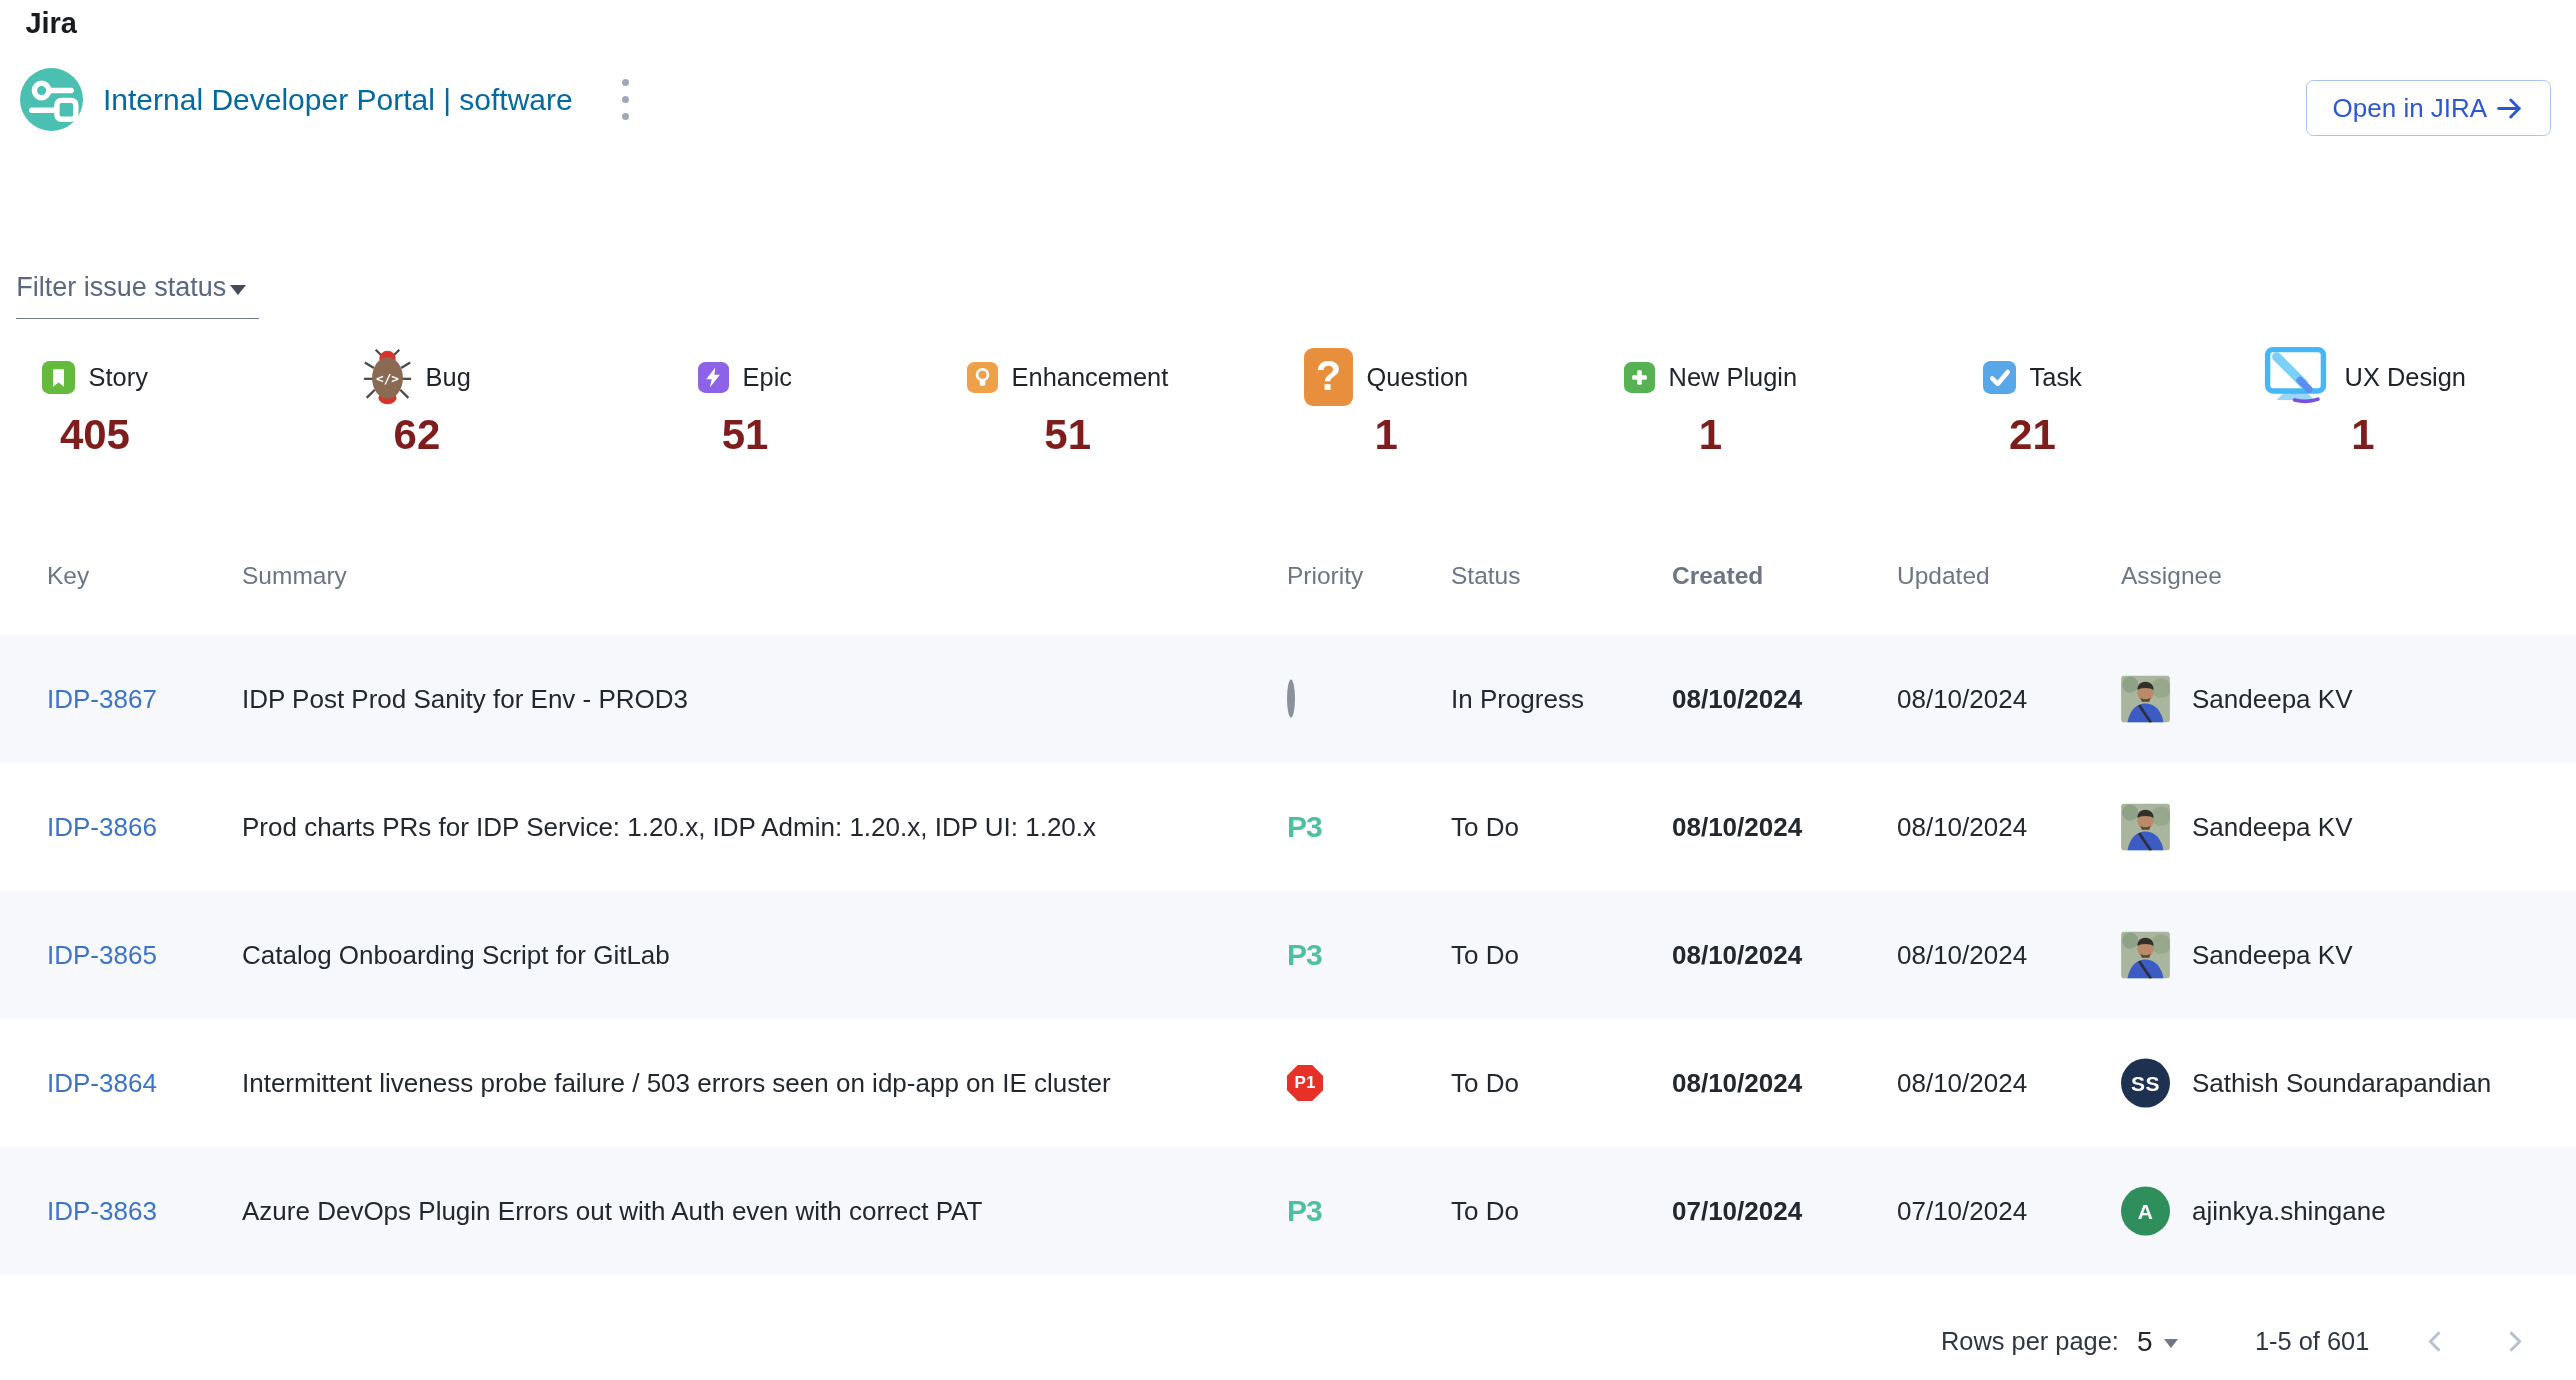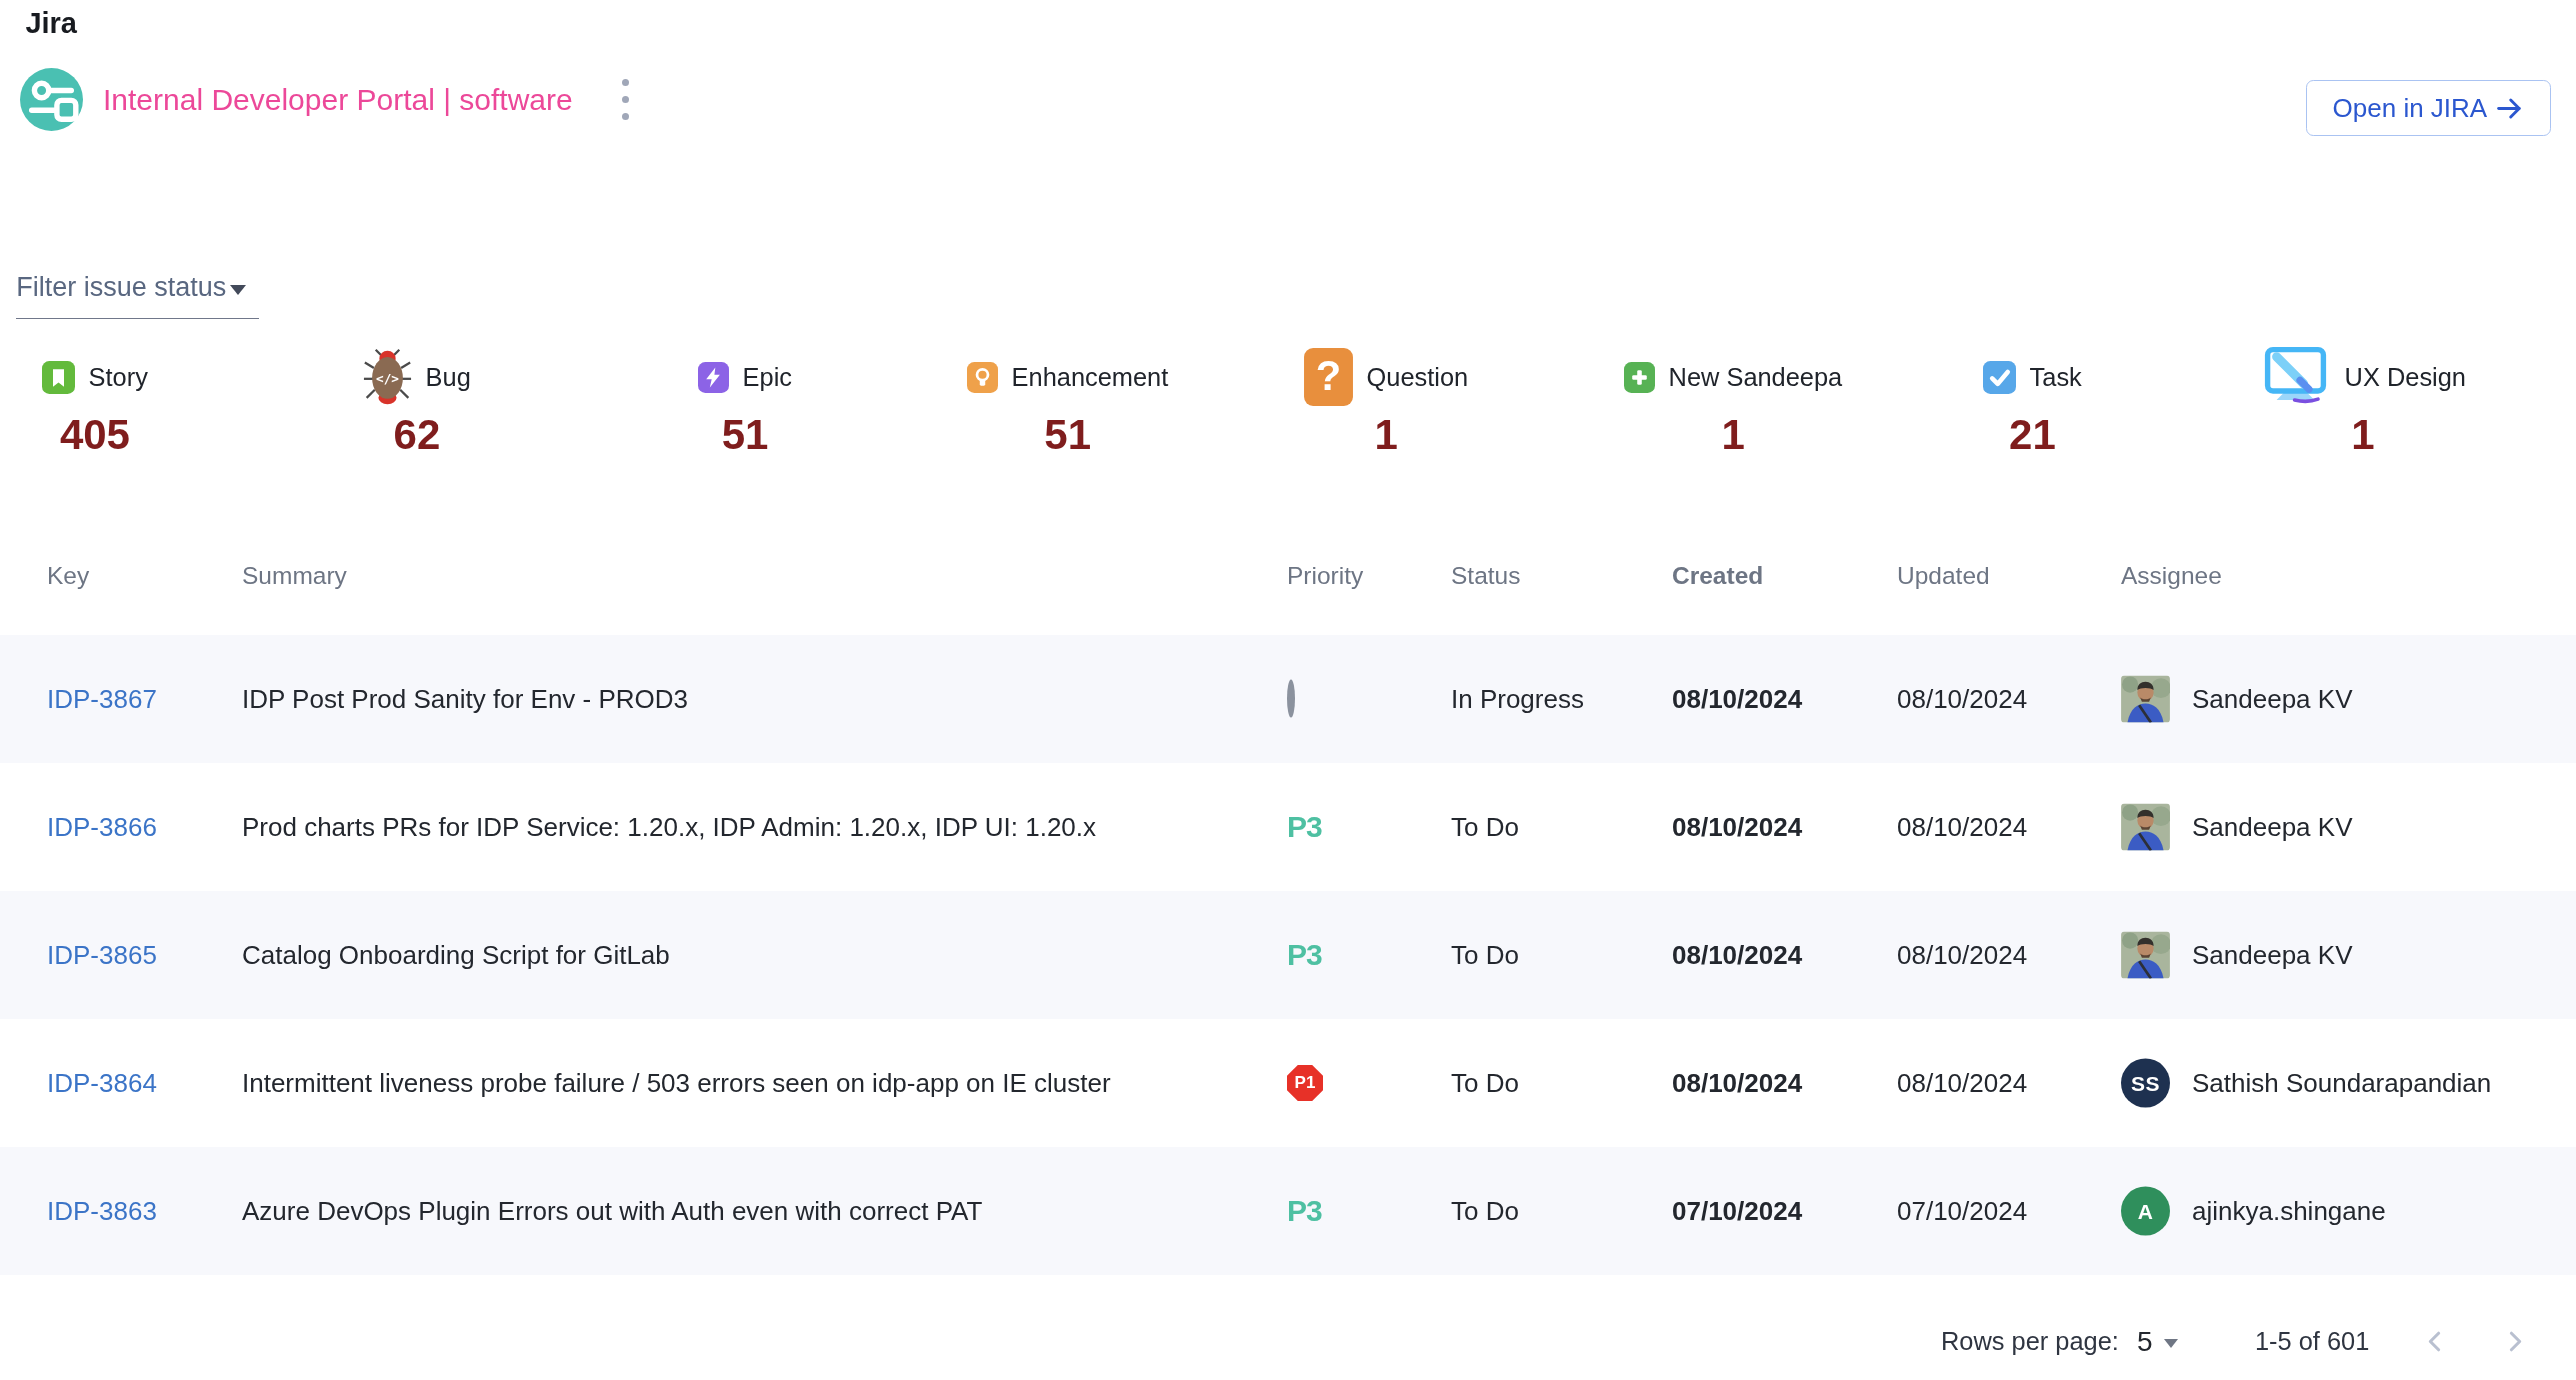--- a/index.html
+++ b/index.html
@@ -3,21 +3,21 @@
 <meta charset="utf-8">
 <style>
   html,body{margin:0;padding:0;background:#ffffff;}
   .page{position:relative;width:2576px;height:1381px;background:#ffffff;overflow:hidden;
         font-family:"Liberation Sans","DejaVu Sans",sans-serif;color:#23272e;}
 
   
   .widget-title{position:absolute;left:25.4px;top:7.3px;font-size:29px;font-weight:700;color:#181b20;}
   .project-row{position:absolute;left:20px;top:67px;height:65px;display:flex;align-items:center;}
   .project-icon{width:63px;height:63px;display:block;}
-  .project-name{margin-left:20px;font-size:30px;color:#ec4899;text-align:right;}
+  .project-name{margin-left:20px;font-size:30px;color:#0369a1;text-align:right;}
   .kebab{margin-left:44px;display:flex;flex-direction:column;gap:10px;cursor:pointer;padding:5.4px;}
   .kebab i{width:7.3px;height:7.3px;border-radius:50%;background:#a0a7b8;display:block;}
 
   .open-jira{position:absolute;right:25.4px;top:80px;height:56px;display:flex;align-items:center;gap:8px;
              padding:0 25.4px;background:#ffffff;border:1.8px solid #aac3f2;border-radius:7.3px;
              font-family:inherit;font-size:26px;color:#2b57cf;cursor:pointer;}
 
   
   .filter{position:absolute;left:16.3px;top:272px;padding:0 3.6px 14.5px 0;width:239px;
           border-bottom:1.8px solid #70778a;font-size:27px;color:#596780;cursor:pointer;
@@ -165,21 +165,21 @@
     <div class="c-count">1</div>
   </div>
 
   <div class="counter" style="left:1624px">
     <div class="c-head">
       <svg width="31" height="31" viewBox="0 0 34 34">
         <rect width="34" height="34" rx="8" fill="#57b254"></rect>
         <rect x="9" y="14.5" width="16" height="5" rx="1.5" fill="#fff"></rect>
         <rect x="14.5" y="9" width="5" height="16" rx="1.5" fill="#fff"></rect>
       </svg>
-      <span class="c-label">New Sandeepa</span>
+      <span class="c-label">New Plugin</span>
     </div>
     <div class="c-count">1</div>
   </div>
 
   <div class="counter" style="left:1983px">
     <div class="c-head">
       <svg width="33" height="33" viewBox="0 0 36 36">
         <rect width="36" height="36" rx="8" fill="#57a7e9"></rect>
         <path d="M10 19l6 6 11-13" fill="none" stroke="#fff" stroke-width="5" stroke-linecap="round" stroke-linejoin="round"></path>
       </svg>

